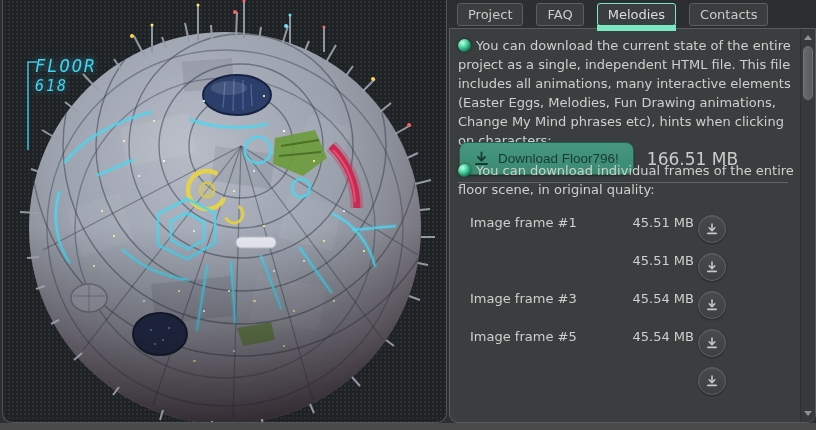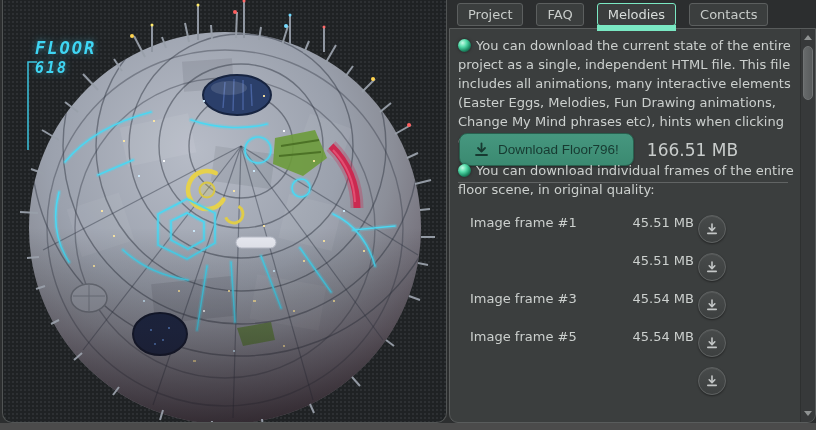--- a/index.html
+++ b/index.html
@@ -14,23 +14,23 @@
     position:absolute;left:2px;top:0;width:443px;bottom:7px;
     background-color:#1f2224;
     background-image:radial-gradient(circle,#2d3033 1px,rgba(0,0,0,0) 1.3px);
     background-size:4px 4px;
     border:1px solid #515454;border-top:none;
     border-radius:0 0 10px 10px;
     overflow:hidden;
   }
   .stage svg{position:absolute;left:0;top:0;}
   .floor-label{
-    position:absolute;left:32px;top:40px;z-index:4;
+    position:absolute;left:32px;top:58px;z-index:4;
     color:#3fd6f4;font-family:"DejaVu Sans Mono","Liberation Mono",monospace;
-    font-style:italic;font-weight:bold;line-height:1;
+    font-style:italic;font-weight:normal;line-height:1;
     text-shadow:0 0 7px rgba(63,214,244,.55);
   }
   .floor-label .l1{font-size:17px;letter-spacing:2px;}
   .floor-label .l2{font-size:15px;letter-spacing:2px;margin-top:4px;}
   
   .bottom-strip{position:absolute;left:0;right:0;bottom:0;height:7px;background:#4b4b4b;}
   
   .tabbar{
     position:absolute;left:450px;top:0;right:0;height:29px;z-index:3;
     display:flex;align-items:flex-start;gap:13px;padding:3px 0 0 7px;box-sizing:border-box;
@@ -51,21 +51,21 @@
     background:#3b3e3e;border:1px solid #595c5c;
     border-radius:0 0 9px 9px;box-sizing:border-box;overflow:hidden;
   }
   .para{position:absolute;left:8px;width:336px;color:#ccd0ce;font-size:13px;line-height:19px;}
   .bullet{
     display:inline-block;width:13px;height:13px;border-radius:50%;
     vertical-align:-2px;margin-right:5px;
     background:radial-gradient(circle at 35% 30%,#c8fae6 0%,#55dcaa 32%,#1f9068 62%,#123f33 88%);
     box-shadow:0 0 3px rgba(0,0,0,.5);
   }
-  .btnrow{position:absolute;left:9px;top:104px;display:flex;align-items:center;gap:13px;}
+  .btnrow{position:absolute;left:9px;top:113px;display:flex;align-items:center;gap:13px;}
   .dl-btn{
     display:flex;align-items:center;gap:9px;height:33px;padding:0 14px;
     background:linear-gradient(#46977f,#3b8a71);
     border:1px solid #28604e;border-radius:8px;
     color:#173a31;font-size:13.5px;cursor:pointer;
     box-shadow:0 1px 2px rgba(0,0,0,.35);
   }
   .size-txt{color:#c9cdcc;font-size:17px;}
   .divider{position:absolute;left:8px;width:330px;top:153px;height:0;border-top:1px solid #616464;}
   .rows{position:absolute;left:8px;top:186px;width:268px;}

